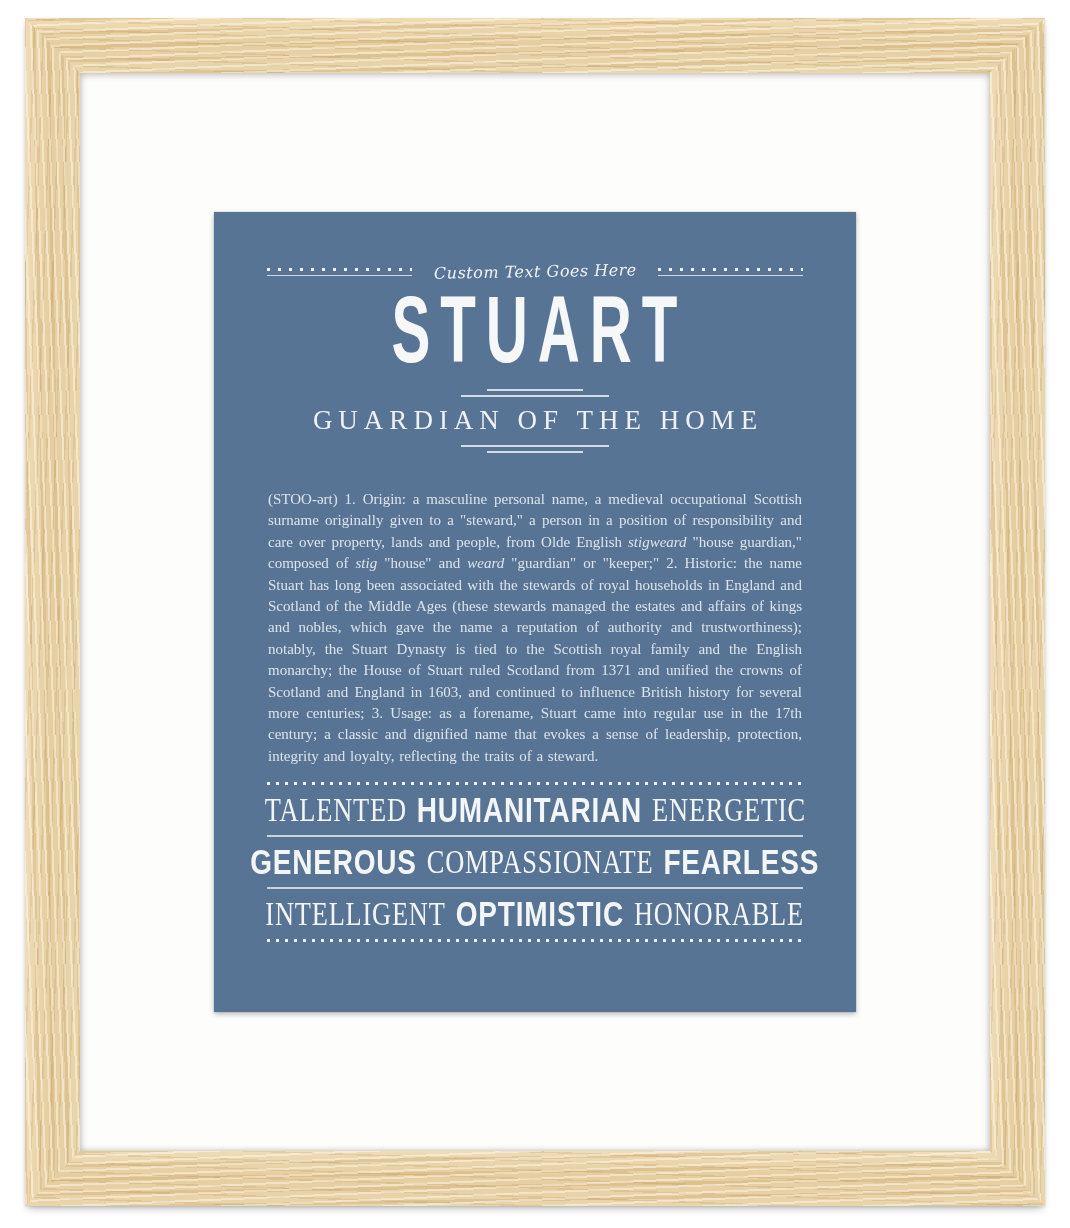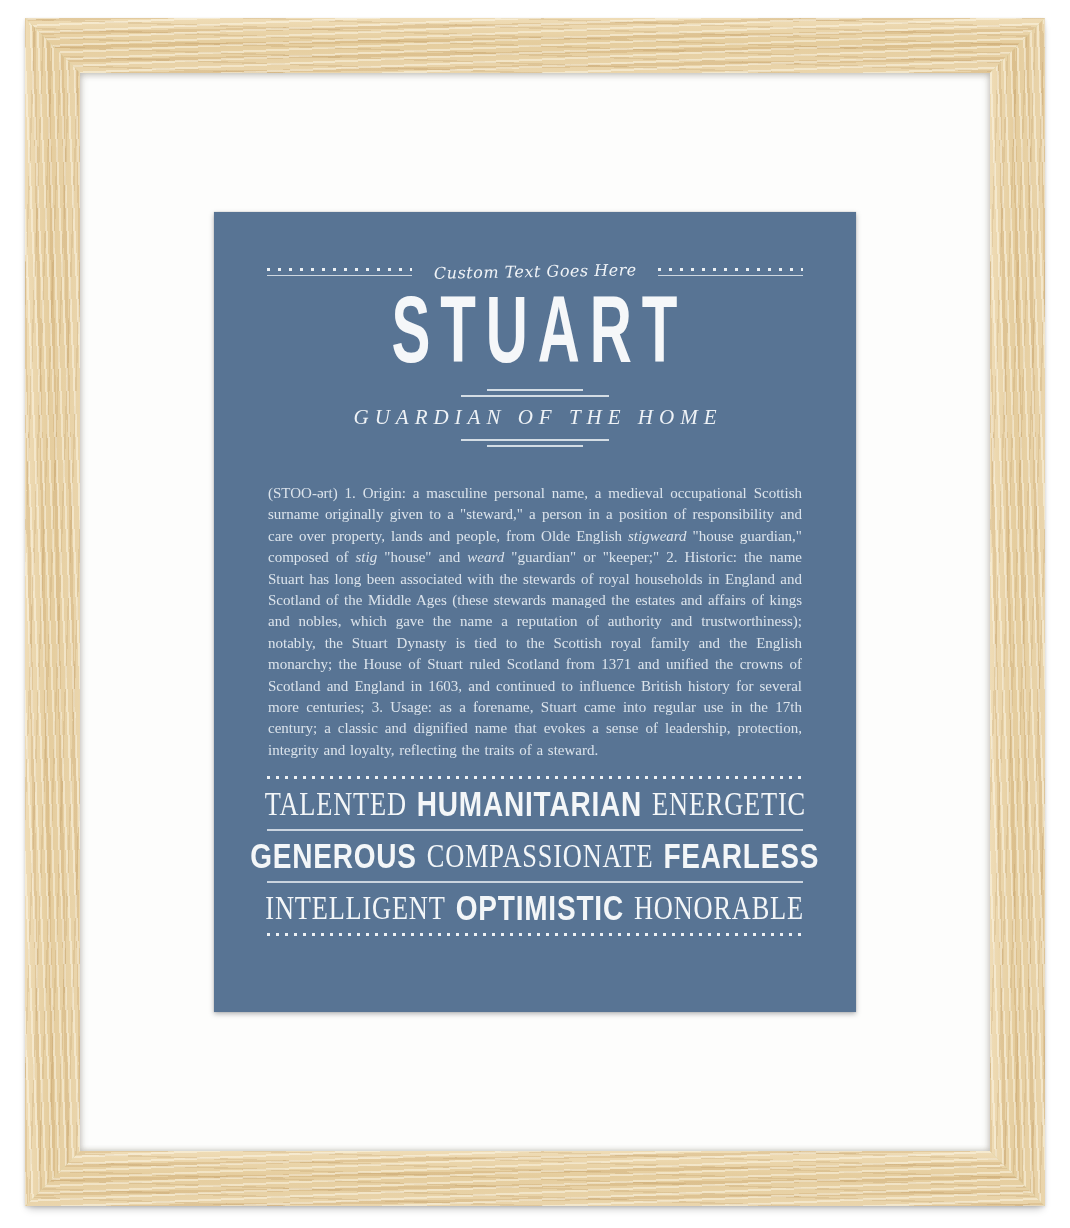--- a/index.html
+++ b/index.html
@@ -108,26 +108,25 @@
   .dbl { display: flex; flex-direction: column; align-items: center; gap: 4px; }
   .dbl .ln-short { width: 96px;  height: 2px; background: rgba(244,247,249,0.8); }
   .dbl .ln-long  { width: 148px; height: 2px; background: rgba(244,247,249,0.8); }
   .dbl-above { margin-top: 16px; }
   .dbl-below { margin-top: 9px; }
 
   
   .meaning {
     margin-top: 8px;
     font-family: "Liberation Serif", serif;
-    font-size: 21px;
+    font-size: 27px;
     letter-spacing: 6px;
     text-indent: 6px;
     color: #eef2f6;
     white-space: nowrap;
-    font-style: italic;
   }
 
   
   .definition {
     margin-top: 36px;
     width: 534px;
     font-family: "Liberation Serif", serif;
     font-size: 15px;
     line-height: 21.4px;
     text-align: justify;

